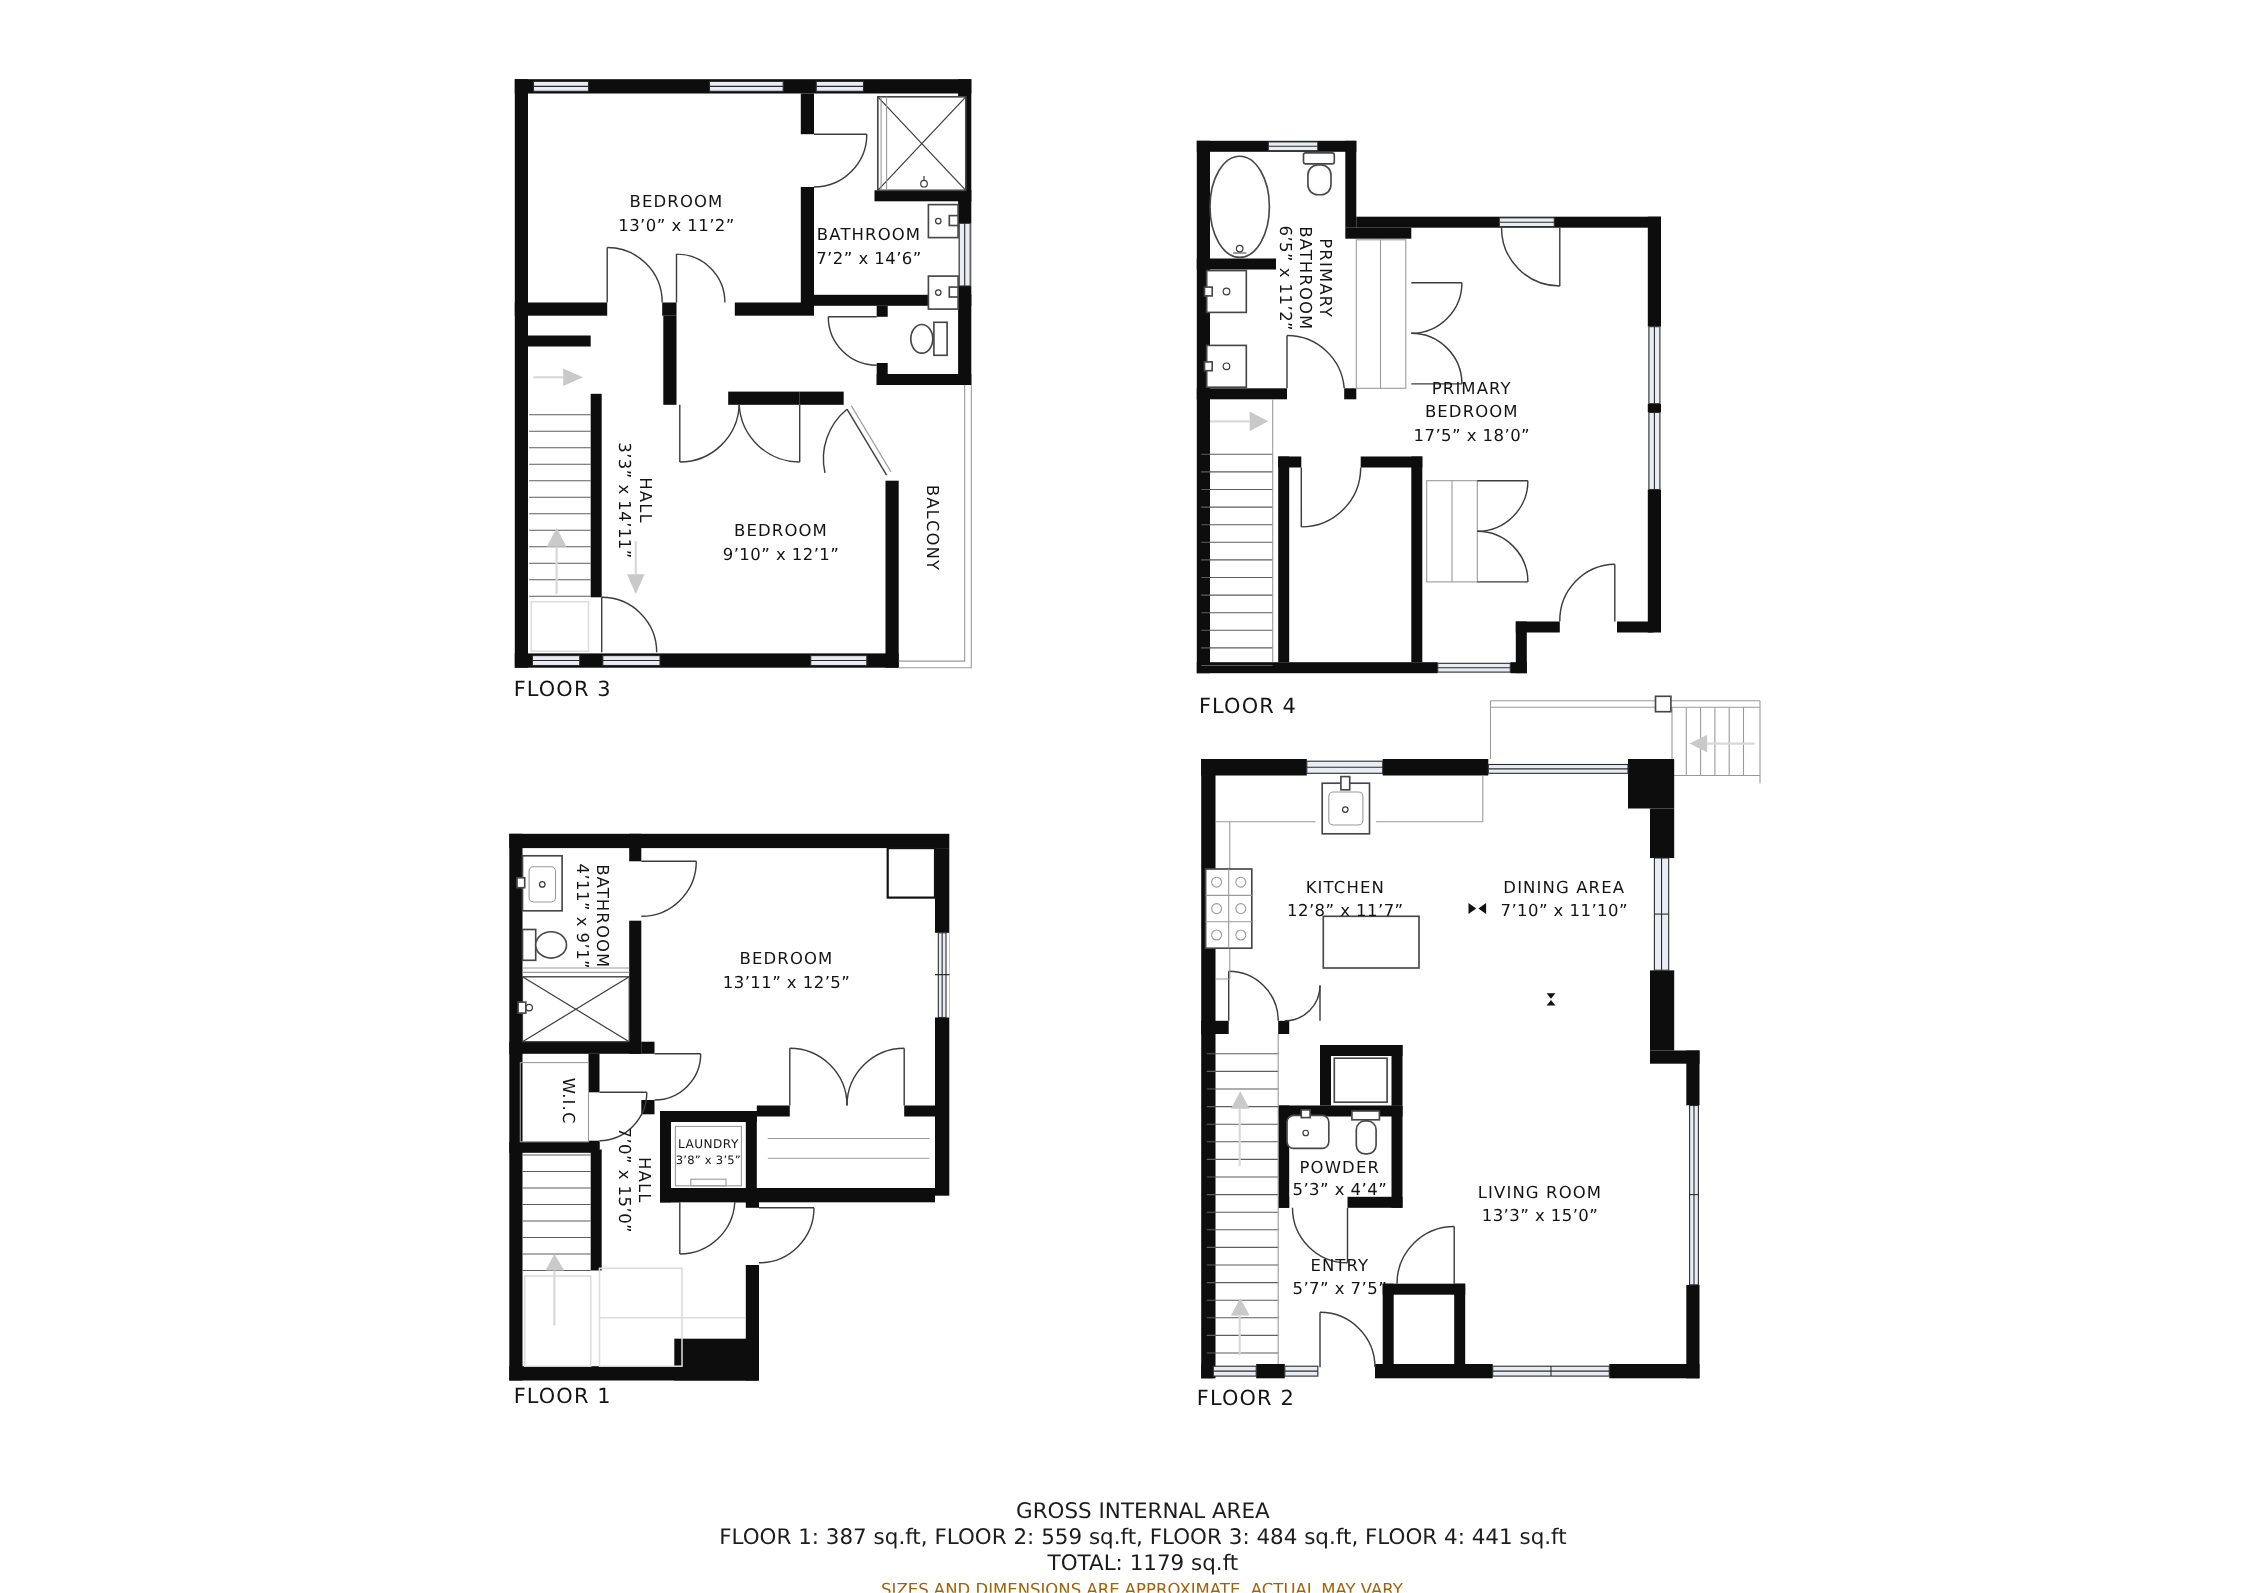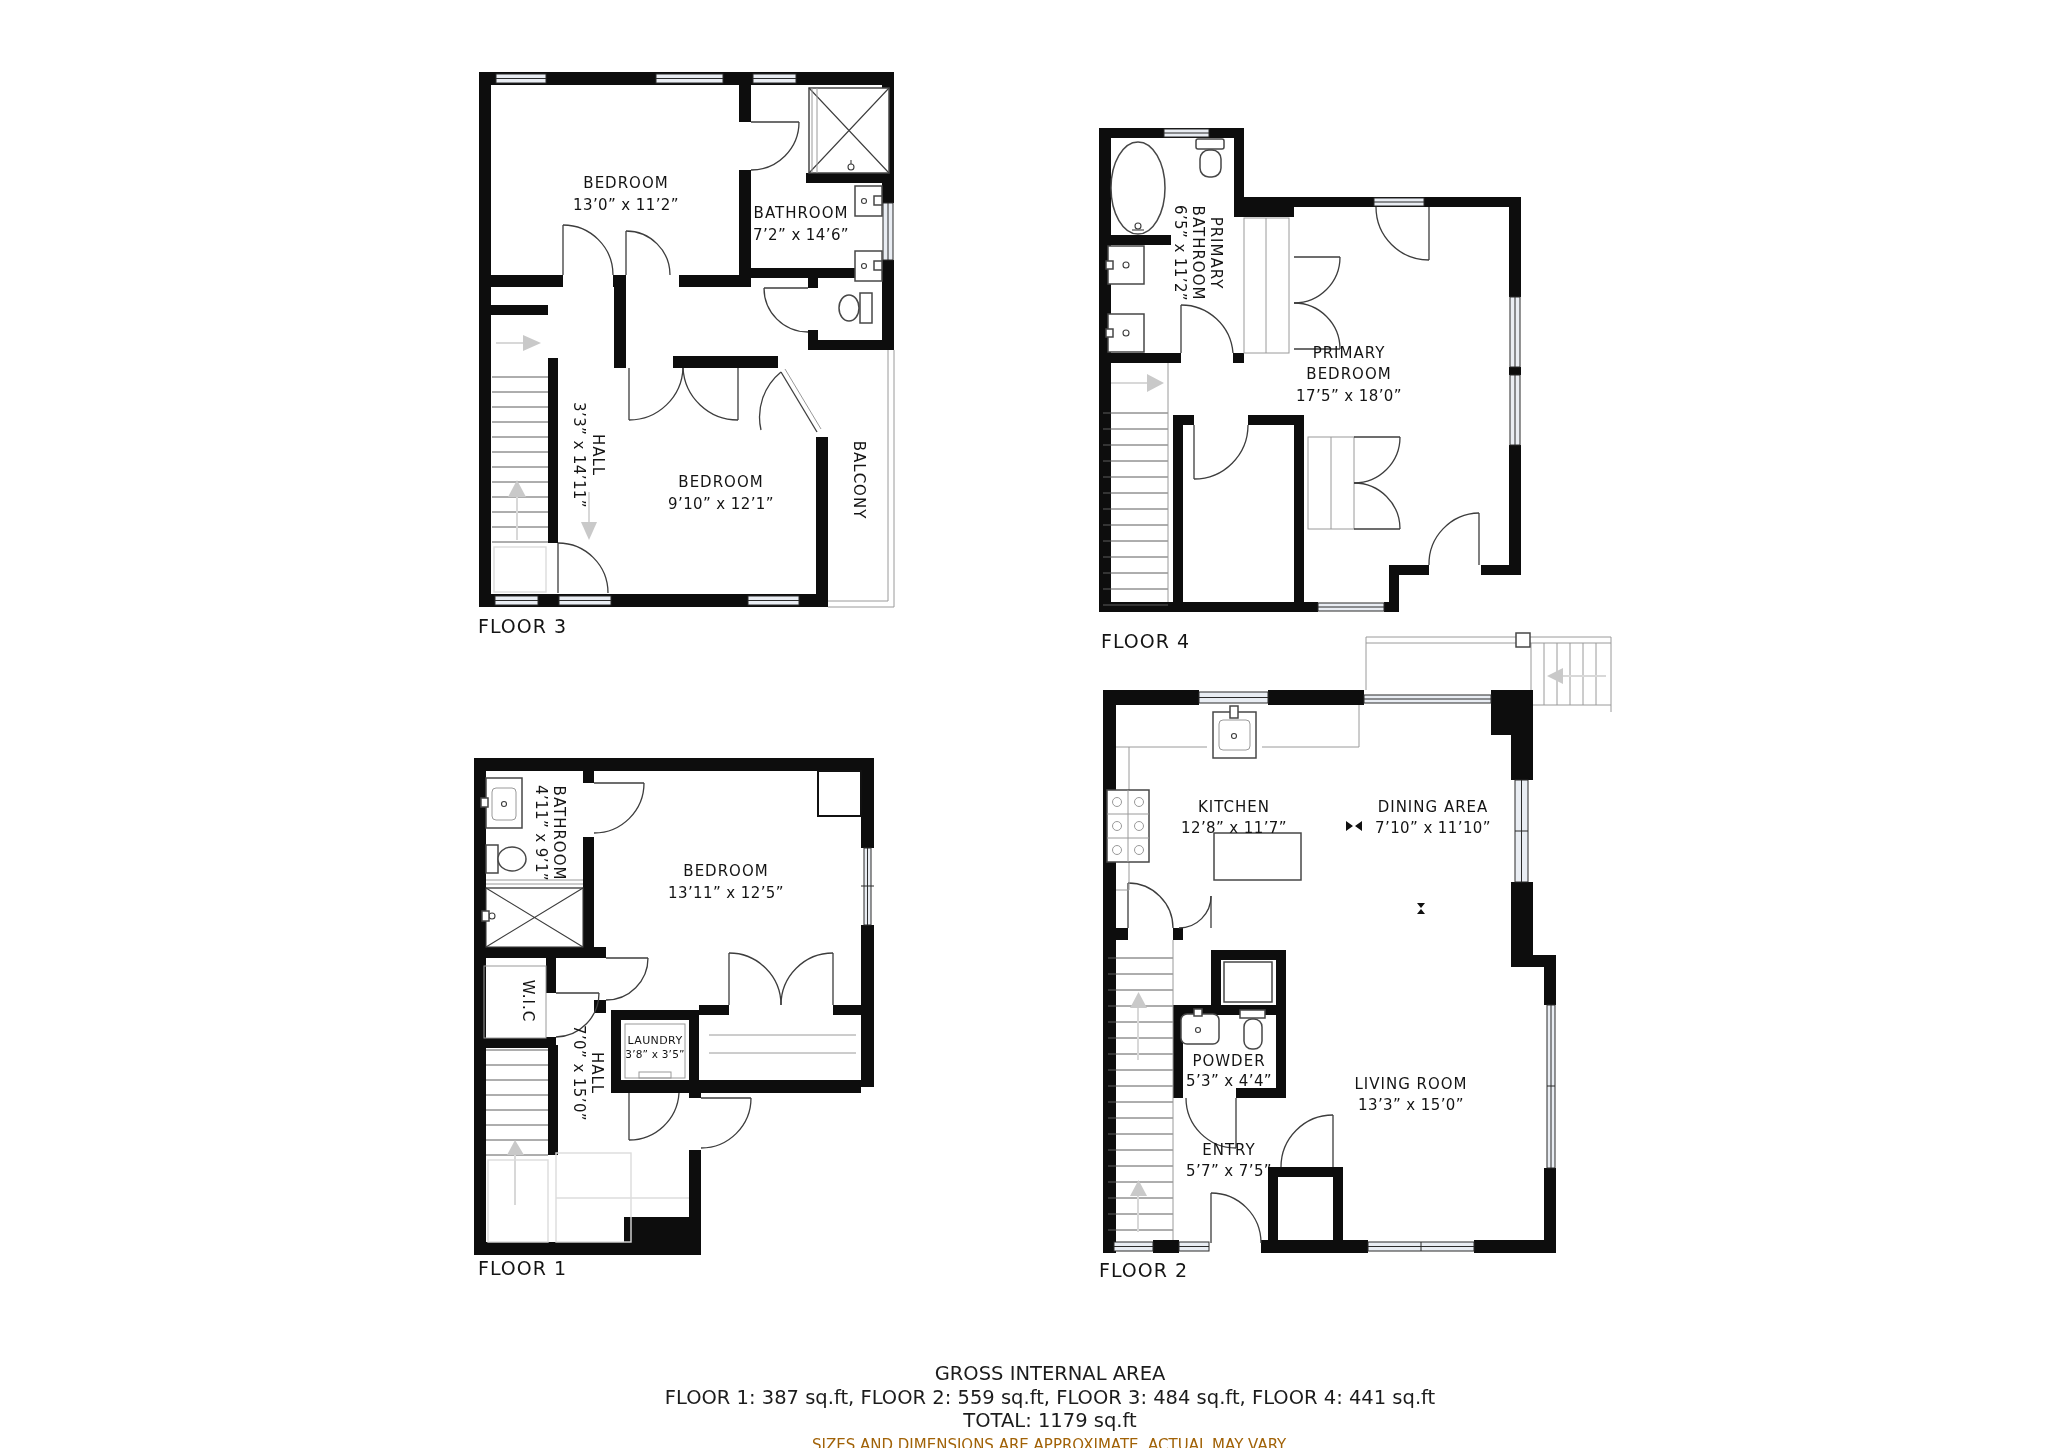--- a/index.html
+++ b/index.html
@@ -1,18 +1,18 @@
 <!DOCTYPE html>
 <html><head>
 <meta charset="utf-8">
 <style>
   html,body{margin:0;padding:0;background:#ffffff;}
   body{width:2048px;height:1448px;position:relative;overflow:hidden;
        font-family:"DejaVu Sans","Liberation Sans",sans-serif;}
-  .canvas{position:absolute;inset:0;background:#fff;margin-left:11px;}
+  .canvas{position:absolute;inset:0;background:#fff;}
   .plan{position:absolute;}
   
   .wall{fill:#0d0d0d;}
   .win{fill:#e9edf3;stroke:#2b2b2b;stroke-width:1;}
   .winl{stroke:#2b2b2b;stroke-width:1;fill:none;}
   .gap{fill:#ffffff;}
   .door{fill:none;stroke:#3d3d3d;stroke-width:1.3;}
   .fix{fill:#ffffff;stroke:#474747;stroke-width:1.5;}
   .thin{fill:none;stroke:#9a9a9a;stroke-width:1;}
   .xline{fill:none;stroke:#3d3d3d;stroke-width:1.1;}

